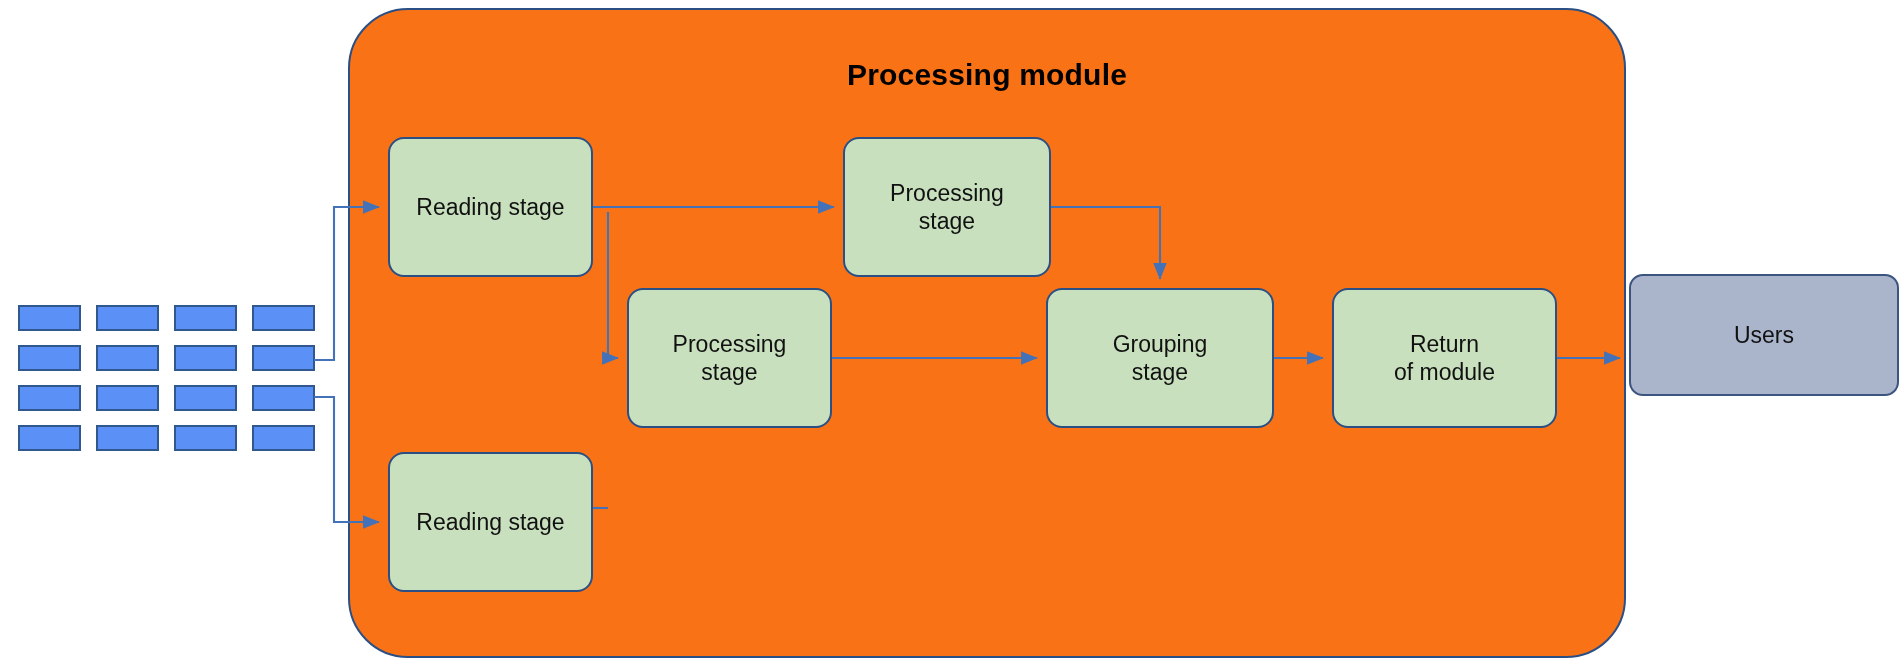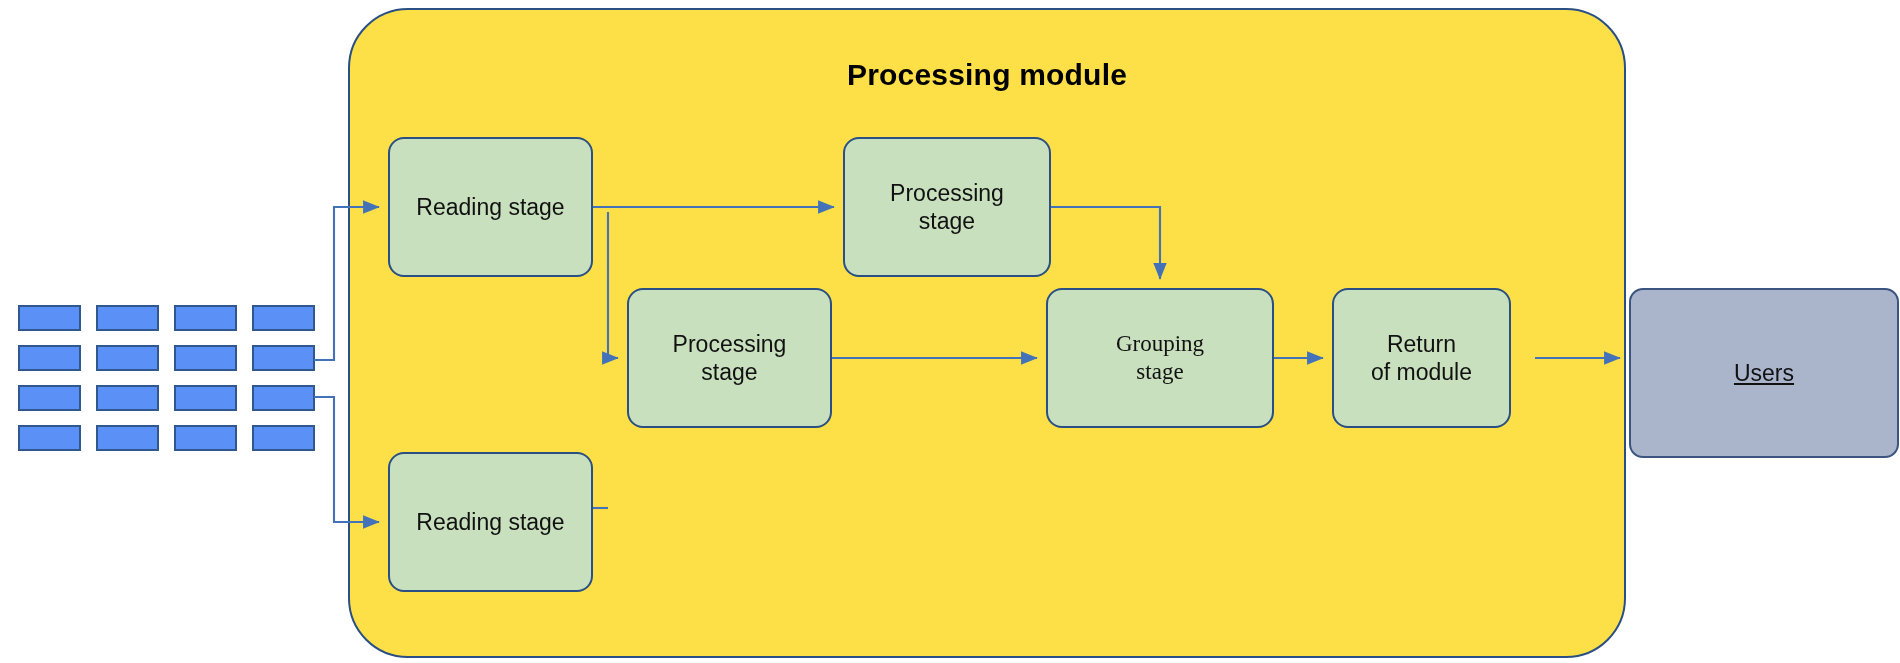--- a/index.html
+++ b/index.html
@@ -27,21 +27,21 @@
     width: 1900px;
     height: 663px;
     pointer-events: none;
   }
   .module {
     position: absolute;
     left: 348px;
     top: 8px;
     width: 1278px;
     height: 650px;
-    background: #fde047;
+    background: #f97316;
     border: 2.5px solid #2a4f84;
     border-radius: 60px;
     box-sizing: border-box;
   }
   .module-title {
     position: absolute;
     left: 0;
     right: 0;
     top: 48px;
     text-align: center;
@@ -68,23 +68,23 @@
   }
   .node.gray {
     background: #aab5cc;
     border: 2.2px solid #3b5580;
     border-radius: 14px;
   }
   #n-read1 { left: 388px; top: 137px; width: 205px; height: 140px; }
   #n-read2 { left: 388px; top: 452px; width: 205px; height: 140px; }
   #n-proc-top { left: 843px; top: 137px; width: 208px; height: 140px; }
   #n-proc-mid { left: 627px; top: 288px; width: 205px; height: 140px; }
-  #n-group { left: 1046px; top: 288px; width: 228px; height: 140px; font-family: Liberation Serif, serif; }
-  #n-return { left: 1332px; top: 288px; width: 179px; height: 140px; }
-  #n-users { left: 1629px; top: 288px; width: 270px; height: 170px; text-decoration: underline; }
+  #n-group { left: 1046px; top: 288px; width: 228px; height: 140px; }
+  #n-return { left: 1332px; top: 288px; width: 225px; height: 140px; }
+  #n-users { left: 1629px; top: 274px; width: 270px; height: 122px; }
 
   .data-grid {
     position: absolute;
     left: 18px;
     top: 305px;
     width: 296px;
     display: grid;
     grid-template-columns: repeat(4, 63px);
     grid-template-rows: repeat(4, 26px);
     column-gap: 15px;

